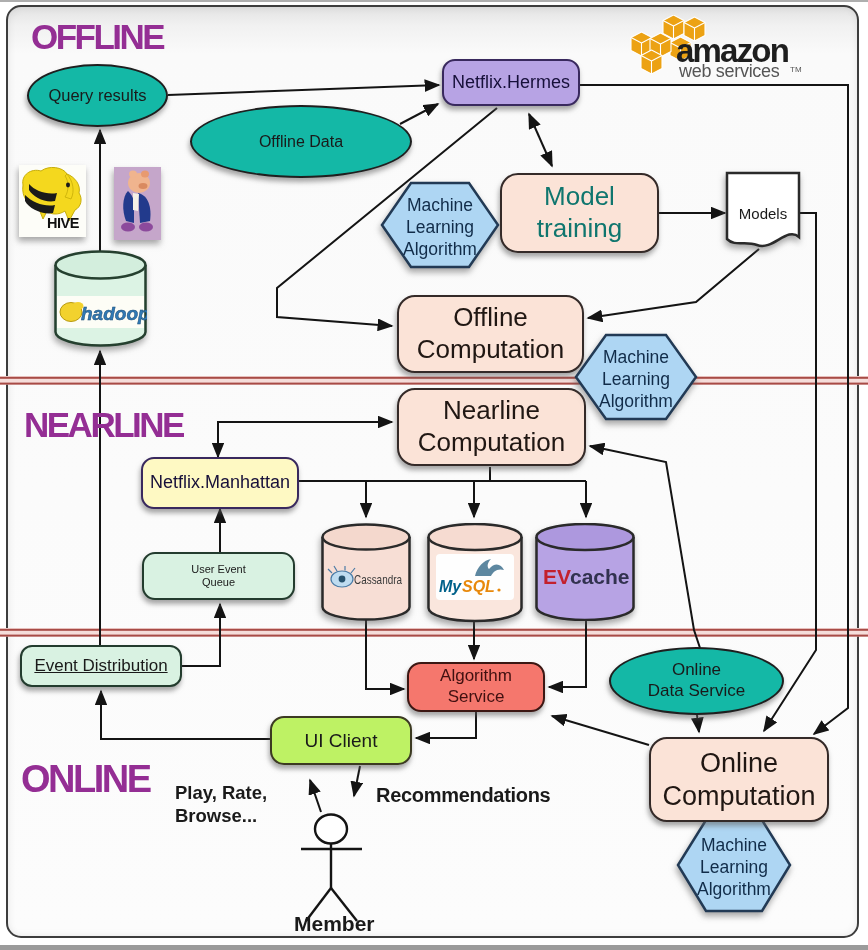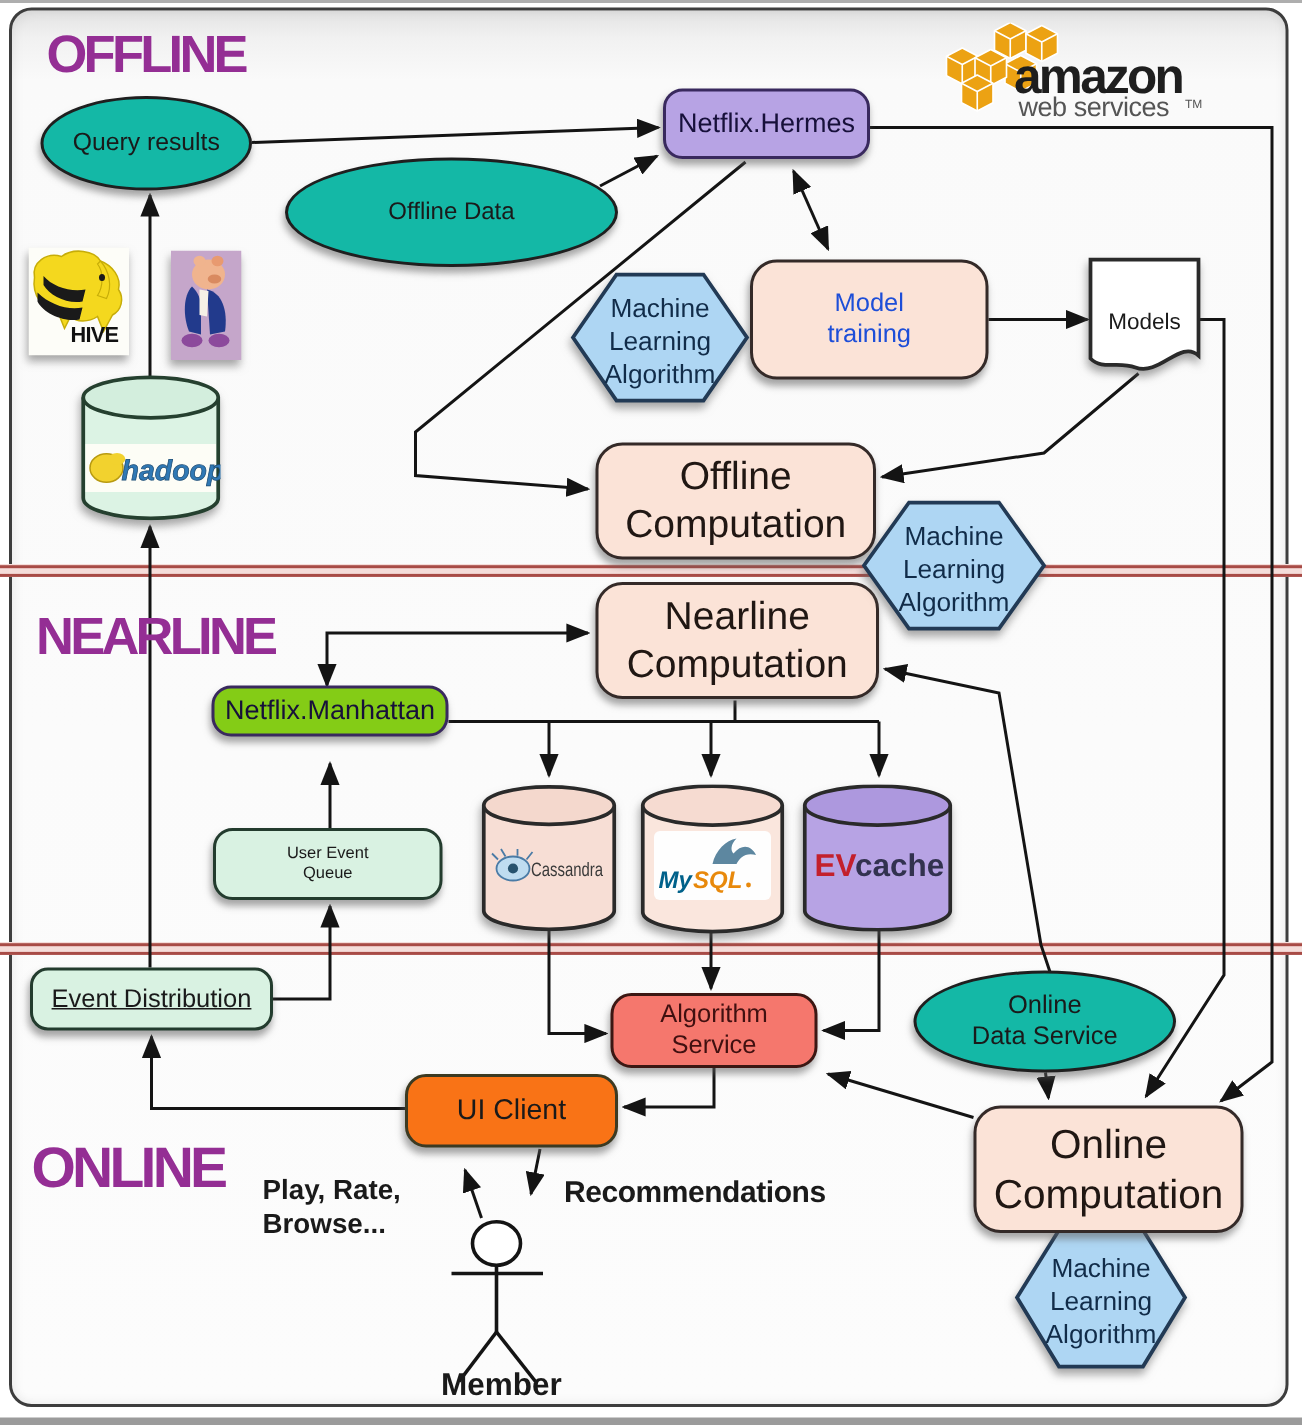--- a/index.html
+++ b/index.html
@@ -71,28 +71,28 @@
   <path d="M321,812 L310,780" marker-end="url(#ah)"></path>
   <path d="M360,766 L354,796" marker-end="url(#ah)"></path>
  </g>
 </svg>
 
 <div class="box ell" style="left:27px;top:64px;width:141px;height:63px;font-size:16.5px;">Query results</div>
 <div class="box ell" style="left:190px;top:105px;width:222px;height:73px;font-size:16px;">Offline Data</div>
 <div class="box ell" style="left:609px;top:647px;width:175px;height:68px;font-size:17px;">Online<br>Data Service</div>
 
 <div class="box" style="left:442px;top:59px;width:138px;height:47px;border-radius:13px;background:#b7a3e4;border-color:#39295e;font-size:18px;color:#17103a;">Netflix.Hermes</div>
-<div class="box" style="left:500px;top:173px;width:159px;height:80px;border-radius:18px;background:#fbe3d7;border-color:#342a28;font-size:17px;color:#1d4ed8;">Model<br>training</div>
+<div class="box" style="left:500px;top:173px;width:159px;height:80px;border-radius:18px;background:#fbe3d7;border-color:#342a28;font-size:26px;color:#0f766e;">Model<br>training</div>
 <div class="box" style="left:397px;top:295px;width:187px;height:78px;border-radius:18px;background:#fbe3d7;border-color:#342a28;font-size:26px;color:#201713;">Offline<br>Computation</div>
 <div class="box" style="left:397px;top:388px;width:189px;height:78px;border-radius:18px;background:#fbe3d7;border-color:#342a28;font-size:26px;color:#201713;">Nearline<br>Computation</div>
-<div class="box" style="left:141px;top:457px;width:158px;height:34px;border-radius:13px;background:#84cc16;border-color:#39295e;font-size:18px;color:#17103a;">Netflix.Manhattan</div>
+<div class="box" style="left:141px;top:457px;width:158px;height:52px;border-radius:13px;background:#fef9c3;border-color:#39295e;font-size:18px;color:#17103a;">Netflix.Manhattan</div>
 <div class="box" style="left:142px;top:552px;width:153px;height:48px;border-radius:13px;background:#d9f2e2;border-color:#233c2e;font-size:11px;">User Event<br>Queue</div>
 <div class="box" style="left:20px;top:645px;width:162px;height:42px;border-radius:12px;background:#d9f2e2;border-color:#233c2e;font-size:17px;text-decoration:underline;">Event Distribution</div>
 <div class="box" style="left:407px;top:662px;width:138px;height:50px;border-radius:14px;background:#f5776d;border-color:#3c1713;font-size:17px;color:#401010;">Algorithm<br>Service</div>
-<div class="box" style="left:270px;top:716px;width:142px;height:49px;border-radius:14px;background:#f97316;border-color:#3c3a22;font-size:19px;">UI Client</div>
+<div class="box" style="left:270px;top:716px;width:142px;height:49px;border-radius:14px;background:#bef264;border-color:#3c3a22;font-size:19px;">UI Client</div>
 
 <svg class="shadowed" style="left:676px;top:818px;z-index:3;" width="116" height="95" viewBox="0 0 116 95">
  <polygon points="30,2 86,2 114,47 86,93 30,93 2,47" fill="#aed6f3" stroke="#223a55" stroke-width="2.5"></polygon>
  <text x="58" y="33" text-anchor="middle" font-family="Liberation Sans,sans-serif" font-size="17.5" fill="#112c49">Machine</text>
  <text x="58" y="55" text-anchor="middle" font-family="Liberation Sans,sans-serif" font-size="17.5" fill="#112c49">Learning</text>
  <text x="58" y="77" text-anchor="middle" font-family="Liberation Sans,sans-serif" font-size="17.5" fill="#112c49">Algorithm</text>
 </svg>
 <div class="box" style="left:649px;top:737px;width:180px;height:85px;border-radius:18px;background:#fbe3d7;border-color:#342a28;font-size:27px;color:#201713;z-index:4;">Online<br>Computation</div>
 
 <svg class="shadowed" style="left:380px;top:181px;z-index:4;" width="120" height="88" viewBox="0 0 120 88">

